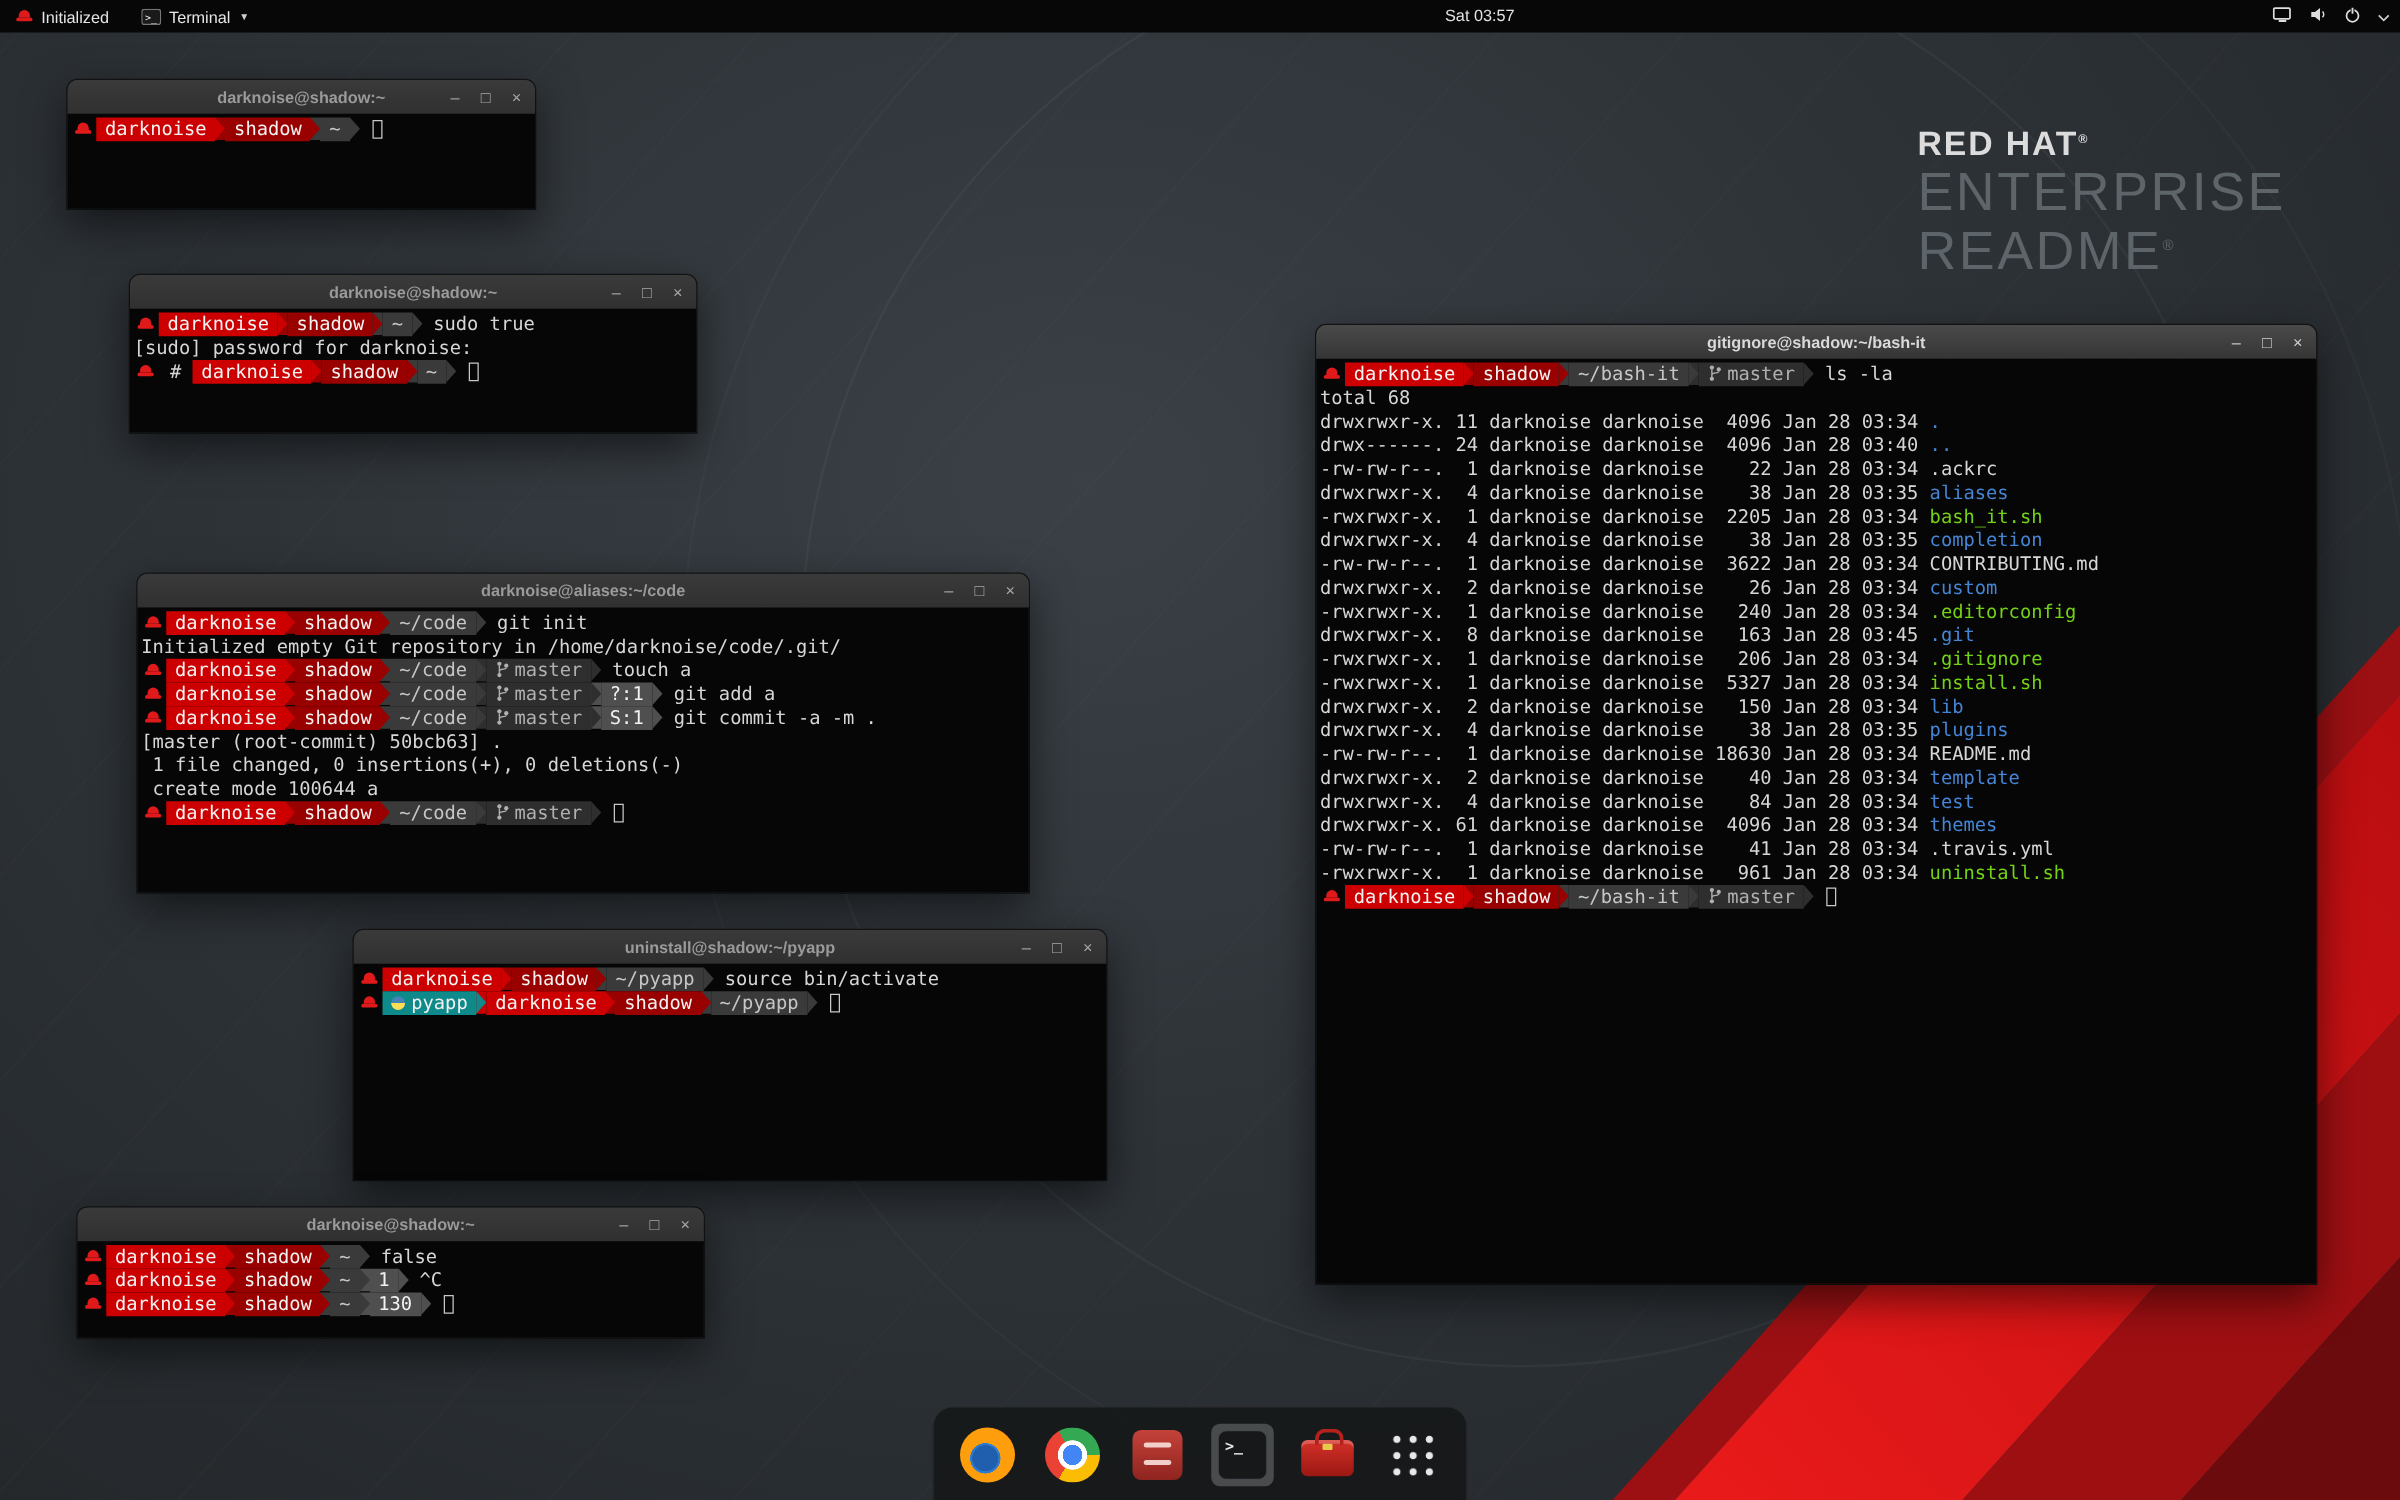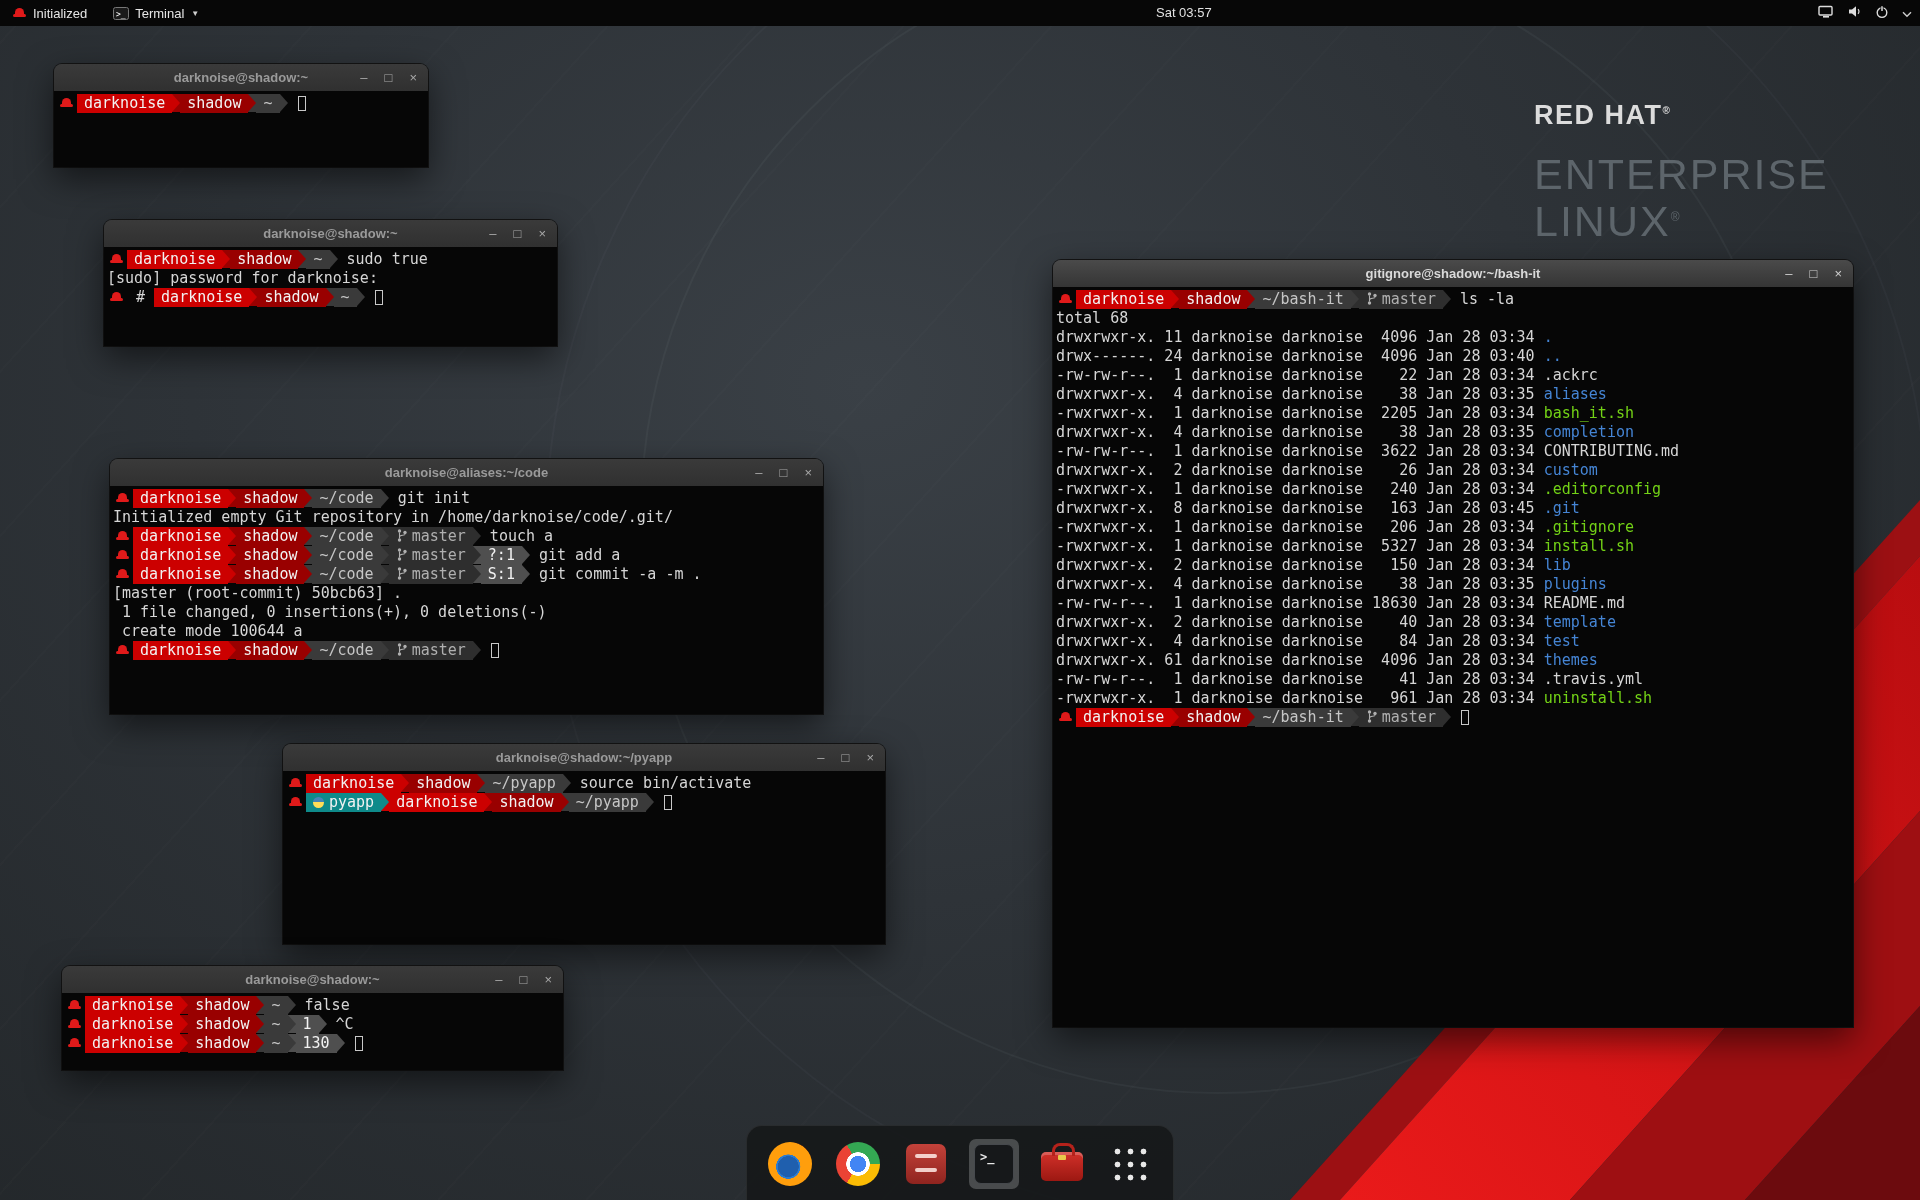--- a/index.html
+++ b/index.html
@@ -14,21 +14,21 @@
   
   .arc{position:absolute;border-radius:50%;pointer-events:none;}
   .arc1{width:1150px;height:1150px;left:640px;top:-60px;border:2px solid rgba(195,210,220,0.05);}
   .arc2{width:1380px;height:1380px;left:545px;top:-160px;border:2px solid rgba(195,210,220,0.035);}
   
   .stripes{position:absolute;inset:0;pointer-events:none;}
   
   .branding{position:absolute;left:1534px;top:102px;line-height:1;}
   .brand-l1{font-size:27px;font-weight:700;color:#dcdcdc;letter-spacing:1.5px;}
   .brand-reg{font-size:10px;vertical-align:super;color:#dcdcdc;}
-  .brand-l2{font-size:43px;font-weight:400;color:#5d656b;letter-spacing:2px;margin-top:24px;}
+  .brand-l2{font-size:43px;font-weight:400;color:#5d656b;letter-spacing:2px;margin-top:4px;}
   .brand-l3{font-size:43px;font-weight:400;color:#5d656b;letter-spacing:2px;margin-top:4px;}
   .brand-reg2{font-size:12px;vertical-align:super;color:#5d656b;}
   
   .topbar{position:absolute;left:0;top:0;width:1920px;height:26px;background:#070707;color:#e6e6e6;
     font-size:13px;display:flex;align-items:center;z-index:50;}
   .tb-left{display:flex;align-items:center;gap:18px;padding-left:8px;}
   .tb-item{display:flex;align-items:center;gap:6px;height:26px;padding:0 4px;cursor:default;}
   .caret{font-size:8px;color:#cfcfcf;margin-left:1px;}
   .tb-clock{position:absolute;left:1156px;top:0;line-height:26px;color:#e2e2e2;}
   .tb-right{position:absolute;right:8px;top:0;height:26px;display:flex;align-items:center;gap:13px;}
@@ -94,21 +94,21 @@
   </defs>
   <polygon points="1290,1200 1340,1200 1920,556 1920,500" fill="#9c1013"></polygon>
   <polygon points="1340,1200 1570,1200 1920,811 1920,556" fill="url(#gb)"></polygon>
   <polygon points="1570,1200 1745,1200 1920,1006 1920,811" fill="#9e0f12"></polygon>
   <polygon points="1745,1200 1920,1200 1920,1006" fill="#6c0b0e"></polygon>
 </svg>
 
 <div class="branding">
   <div class="brand-l1"><span>RED HAT</span><span class="brand-reg">®</span></div>
   <div class="brand-l2">ENTERPRISE</div>
-  <div class="brand-l3"><span>LINUX</span><span class="brand-reg2">®</span></div>
+  <div class="brand-l3"><span>README</span><span class="brand-reg2">®</span></div>
 </div>
 
 <div class="topbar">
   <div class="tb-left">
     <div class="tb-item">
       <span class="hat-sm"></span>
       <span>Initialized</span>
     </div>
     <div class="tb-item">
       <svg width="16" height="13">
@@ -191,21 +191,21 @@
           </svg>master</span><span class="parrow" style="border-left-color: rgb(46, 46, 46); border-top-color: rgb(79, 79, 79); border-bottom-color: rgb(79, 79, 79);"></span><span class="seg" style="background: rgb(79, 79, 79);">S:1</span><span class="parrow" style="border-left-color: rgb(79, 79, 79);"></span><span> git commit -a -m .</span></div><div class="tline"><span>[master (root-commit) 50bcb63] .</span></div><div class="tline"><span> 1 file changed, 0 insertions(+), 0 deletions(-)</span></div><div class="tline"><span> create mode 100644 a</span></div><div class="tline"><span class="hat"></span><span class="seg" style="background: rgb(204, 0, 0);">darknoise</span><span class="parrow" style="border-left-color: rgb(204, 0, 0); border-top-color: rgb(153, 0, 0); border-bottom-color: rgb(153, 0, 0);"></span><span class="seg" style="background: rgb(153, 0, 0);">shadow</span><span class="parrow" style="border-left-color: rgb(153, 0, 0); border-top-color: rgb(58, 58, 58); border-bottom-color: rgb(58, 58, 58);"></span><span class="seg" style="background: rgb(58, 58, 58); color: rgb(198, 198, 198);">~/code</span><span class="parrow" style="border-left-color: rgb(58, 58, 58); border-top-color: rgb(46, 46, 46); border-bottom-color: rgb(46, 46, 46);"></span><span class="seg" style="background: rgb(46, 46, 46); color: rgb(176, 176, 176);"><svg class="br-ic" width="12" height="15" viewBox="0 0 12 15">
             <circle cx="3.5" cy="3" r="1.7" fill="currentColor"></circle>
             <circle cx="3.5" cy="12" r="1.7" fill="currentColor"></circle>
             <circle cx="9" cy="4.5" r="1.7" fill="currentColor"></circle>
             <path d="M3.5 4.5 V10.5 M3.5 9 C3.5 6.5 9 8 9 6.2" stroke="currentColor" stroke-width="1.1" fill="none"></path>
           </svg>master</span><span class="parrow" style="border-left-color: rgb(46, 46, 46);"></span><span> </span><span class="cursor"></span></div></div>
 </div>
 
 <div class="window" style="left:283px;top:744px;width:602px;height:200px;">
   <div class="titlebar">
-    <span>darknoise@shadow:~/pyapp</span>
+    <span>uninstall@shadow:~/pyapp</span>
     <span class="wbtns">
         <span class="wbtn">–</span>
         <span class="wbtn">□</span>
         <span class="wbtn">×</span>
       </span>
   </div>
   <div class="term"><div class="tline"><span class="hat"></span><span class="seg" style="background: rgb(204, 0, 0);">darknoise</span><span class="parrow" style="border-left-color: rgb(204, 0, 0); border-top-color: rgb(153, 0, 0); border-bottom-color: rgb(153, 0, 0);"></span><span class="seg" style="background: rgb(153, 0, 0);">shadow</span><span class="parrow" style="border-left-color: rgb(153, 0, 0); border-top-color: rgb(58, 58, 58); border-bottom-color: rgb(58, 58, 58);"></span><span class="seg" style="background: rgb(58, 58, 58); color: rgb(198, 198, 198);">~/pyapp</span><span class="parrow" style="border-left-color: rgb(58, 58, 58);"></span><span> source bin/activate</span></div><div class="tline"><span class="hat"></span><span class="seg" style="background: rgb(14, 138, 138);"><span class="py-ic"></span>pyapp</span><span class="parrow" style="border-left-color: rgb(14, 138, 138); border-top-color: rgb(204, 0, 0); border-bottom-color: rgb(204, 0, 0);"></span><span class="seg" style="background: rgb(204, 0, 0);">darknoise</span><span class="parrow" style="border-left-color: rgb(204, 0, 0); border-top-color: rgb(153, 0, 0); border-bottom-color: rgb(153, 0, 0);"></span><span class="seg" style="background: rgb(153, 0, 0);">shadow</span><span class="parrow" style="border-left-color: rgb(153, 0, 0); border-top-color: rgb(58, 58, 58); border-bottom-color: rgb(58, 58, 58);"></span><span class="seg" style="background: rgb(58, 58, 58); color: rgb(198, 198, 198);">~/pyapp</span><span class="parrow" style="border-left-color: rgb(58, 58, 58);"></span><span> </span><span class="cursor"></span></div></div>
 </div>
 
 <div class="window" style="left:62px;top:966px;width:501px;height:104px;">

